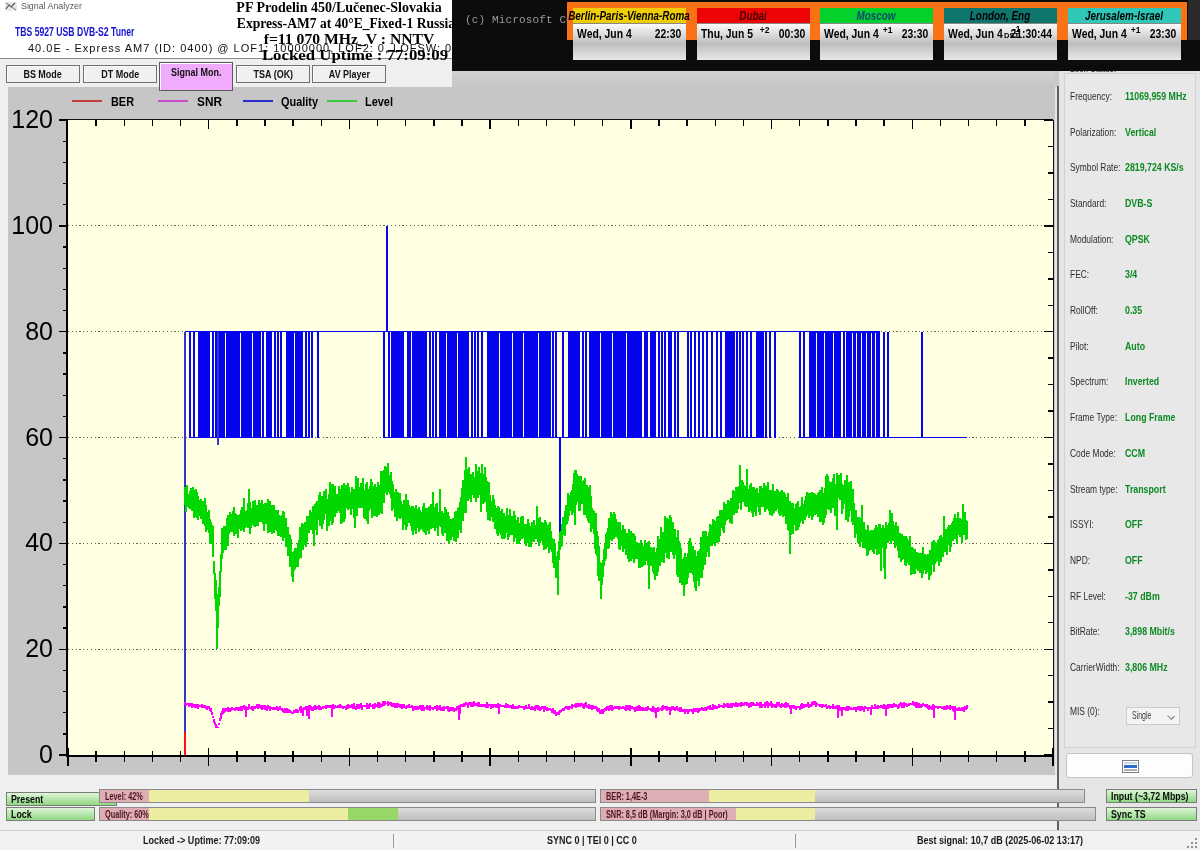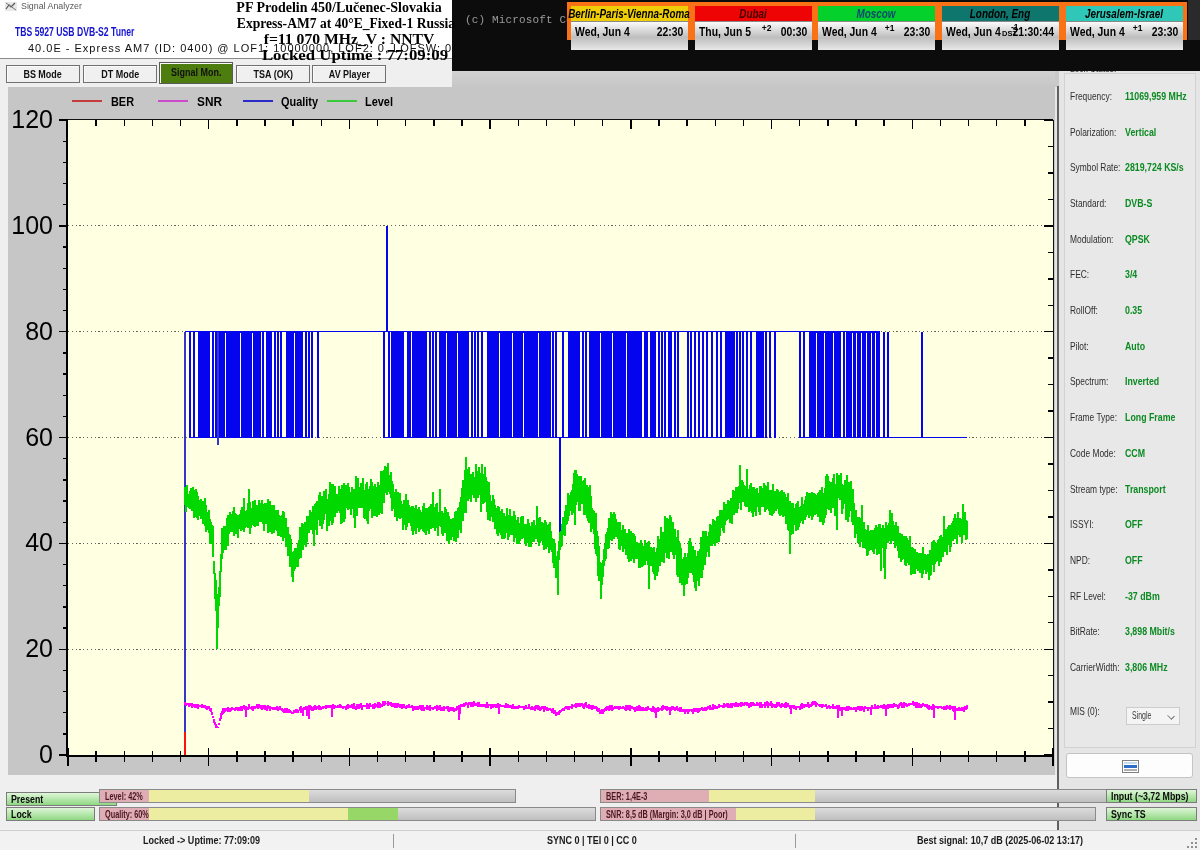--- a/index.html
+++ b/index.html
@@ -18,39 +18,39 @@
 
 
 #console { left:452px; top:0; width:748px; height:71px; background:#0C0C0C;
   font-family:"Liberation Mono", monospace; }
 #cline1 { left:13px; top:14px; font-size:11px; color:#9A9A9A; white-space:pre; letter-spacing:0.14px; }
 #cline2 { left:13px; top:45px; font-size:11px; color:#DADADA; white-space:pre; letter-spacing:0.14px; }
 #cscroll { left:736px; top:0; width:12px; height:40px; background:#2A2A2A; }
 
 
 #clockbar { left:567px; top:2px; width:620px; height:38px; }
-.clock { position:absolute; top:0; width:124.5px; height:38px; border:4px solid #f97316;
+.clock { position:absolute; top:0; width:124.5px; height:38px; border:6px solid #f97316;
   background:#DDD; }
 .chead { position:relative; height:16px; font-size:13px; font-weight:bold; font-style:italic;
   line-height:16px; border-bottom:1px solid #888; }
 .chead span { position:absolute; left:50%; top:0; transform:translateX(-50%) scaleX(0.76); white-space:nowrap; }
-.cbody { position:relative; height:28px; background:linear-gradient(#FBFBFB,#BEBEBE 55%,#E8E8E8);
+.cbody { position:relative; height:36px; background:linear-gradient(#FBFBFB,#BEBEBE 55%,#E8E8E8);
   font-size:13px; font-weight:bold; color:#000; line-height:20px; }
 .cdate { position:absolute; left:4px; transform:scaleX(0.8); transform-origin:0 50%; white-space:nowrap; }
 .ctime { position:absolute; right:4px; transform:scaleX(0.8); transform-origin:100% 50%; white-space:nowrap; }
 .csup { position:absolute; font-size:8.5px; font-weight:bold; line-height:8px; }
 .cdst { position:absolute; left:60px; top:8px; font-size:7.5px; font-weight:bold; line-height:8px; }
 
 
 #tabstrip { left:0; top:58px; width:1057px; height:29px; background:#EFEFEF; }
 .tab { position:absolute; top:7px; width:74px; height:18px; background:#F0F0F0;
   border:1px solid #707070; font-size:11.5px; font-weight:bold; color:#111;
   text-align:center; line-height:16px; box-shadow:inset 1px 1px 0 #FBFBFB; }
 .tab span { display:inline-block; transform:scaleX(0.78); }
-.tab.sel { top:4px; height:22px; background:#4d7c0f; border-color:#5A5A5A; line-height:19px; z-index:2; }
+.tab.sel { top:4px; height:29px; background:#f0abfc; border-color:#5A5A5A; line-height:19px; z-index:2; }
 
 
 #chart { left:8px; top:87px; width:1049px; height:688px; background:#C6C6C6; }
 
 
 #rpanel { left:1057px; top:71px; width:143px; height:779px; background:#E5E5E5;
   border-left:2px solid #606060; }
 #rbox { position:absolute; left:5px; top:2px; width:132px; height:675px;
   background:#E8E8E8; border:1px solid #D2D2D2; }
 .plab { position:absolute; left:11px; font-size:10.5px; color:#2E2E2E; line-height:11px; white-space:nowrap; }
@@ -288,32 +288,32 @@
       <div class="cbody">
         <span class="cdate">Wed, Jun 4</span>
         <span class="csup" style="right:40px;top:2px">+1</span>
         <span class="ctime">23:30</span>
       </div>
     </div>
   </div>
 
 <div class="gbtn" style="left:6px;top:792px;width:111px;"><span>Present</span></div>
 <div class="gbtn" style="left:6px;top:807px;width:89px;"><span>Lock</span></div>
-<div class="bar" style="left:99px;top:789px;width:417px;">
+<div class="bar" style="left:99px;top:789px;width:497px;">
   <i class="zpink" style="left:0;width:49px"></i>
     <i class="zyel" style="left:49px;width:160px"></i>
   <span class="txt">Level: 42%</span>
   </div>
 <div class="bar" style="left:99px;top:807px;width:497px;">
   <i class="zpink" style="left:0;width:49px"></i>
     <i class="zyel" style="left:49px;width:199px"></i>
   <i class="zgrn" style="left:248px;width:50px"></i>
     <span class="txt">Quality: 60%</span>
   </div>
-<div class="bar" style="left:600px;top:789px;width:568px;">
+<div class="bar" style="left:600px;top:789px;width:485px;">
   <i class="zpink" style="left:0;width:108px"></i>
     <i class="zyel" style="left:108px;width:106px"></i>
   <span class="txt">BER: 1,4E-3</span>
   </div>
 <div class="bar" style="left:600px;top:807px;width:496px;">
   <i class="zpink" style="left:0;width:135px"></i>
     <i class="zyel" style="left:135px;width:79px"></i>
   <span class="txt">SNR: 8,5 dB (Margin: 3,0 dB | Poor)</span>
   </div>
 <div class="gbtn" style="left:1106px;top:789px;width:91px;"><span>Input (~3,72 Mbps)</span></div>

